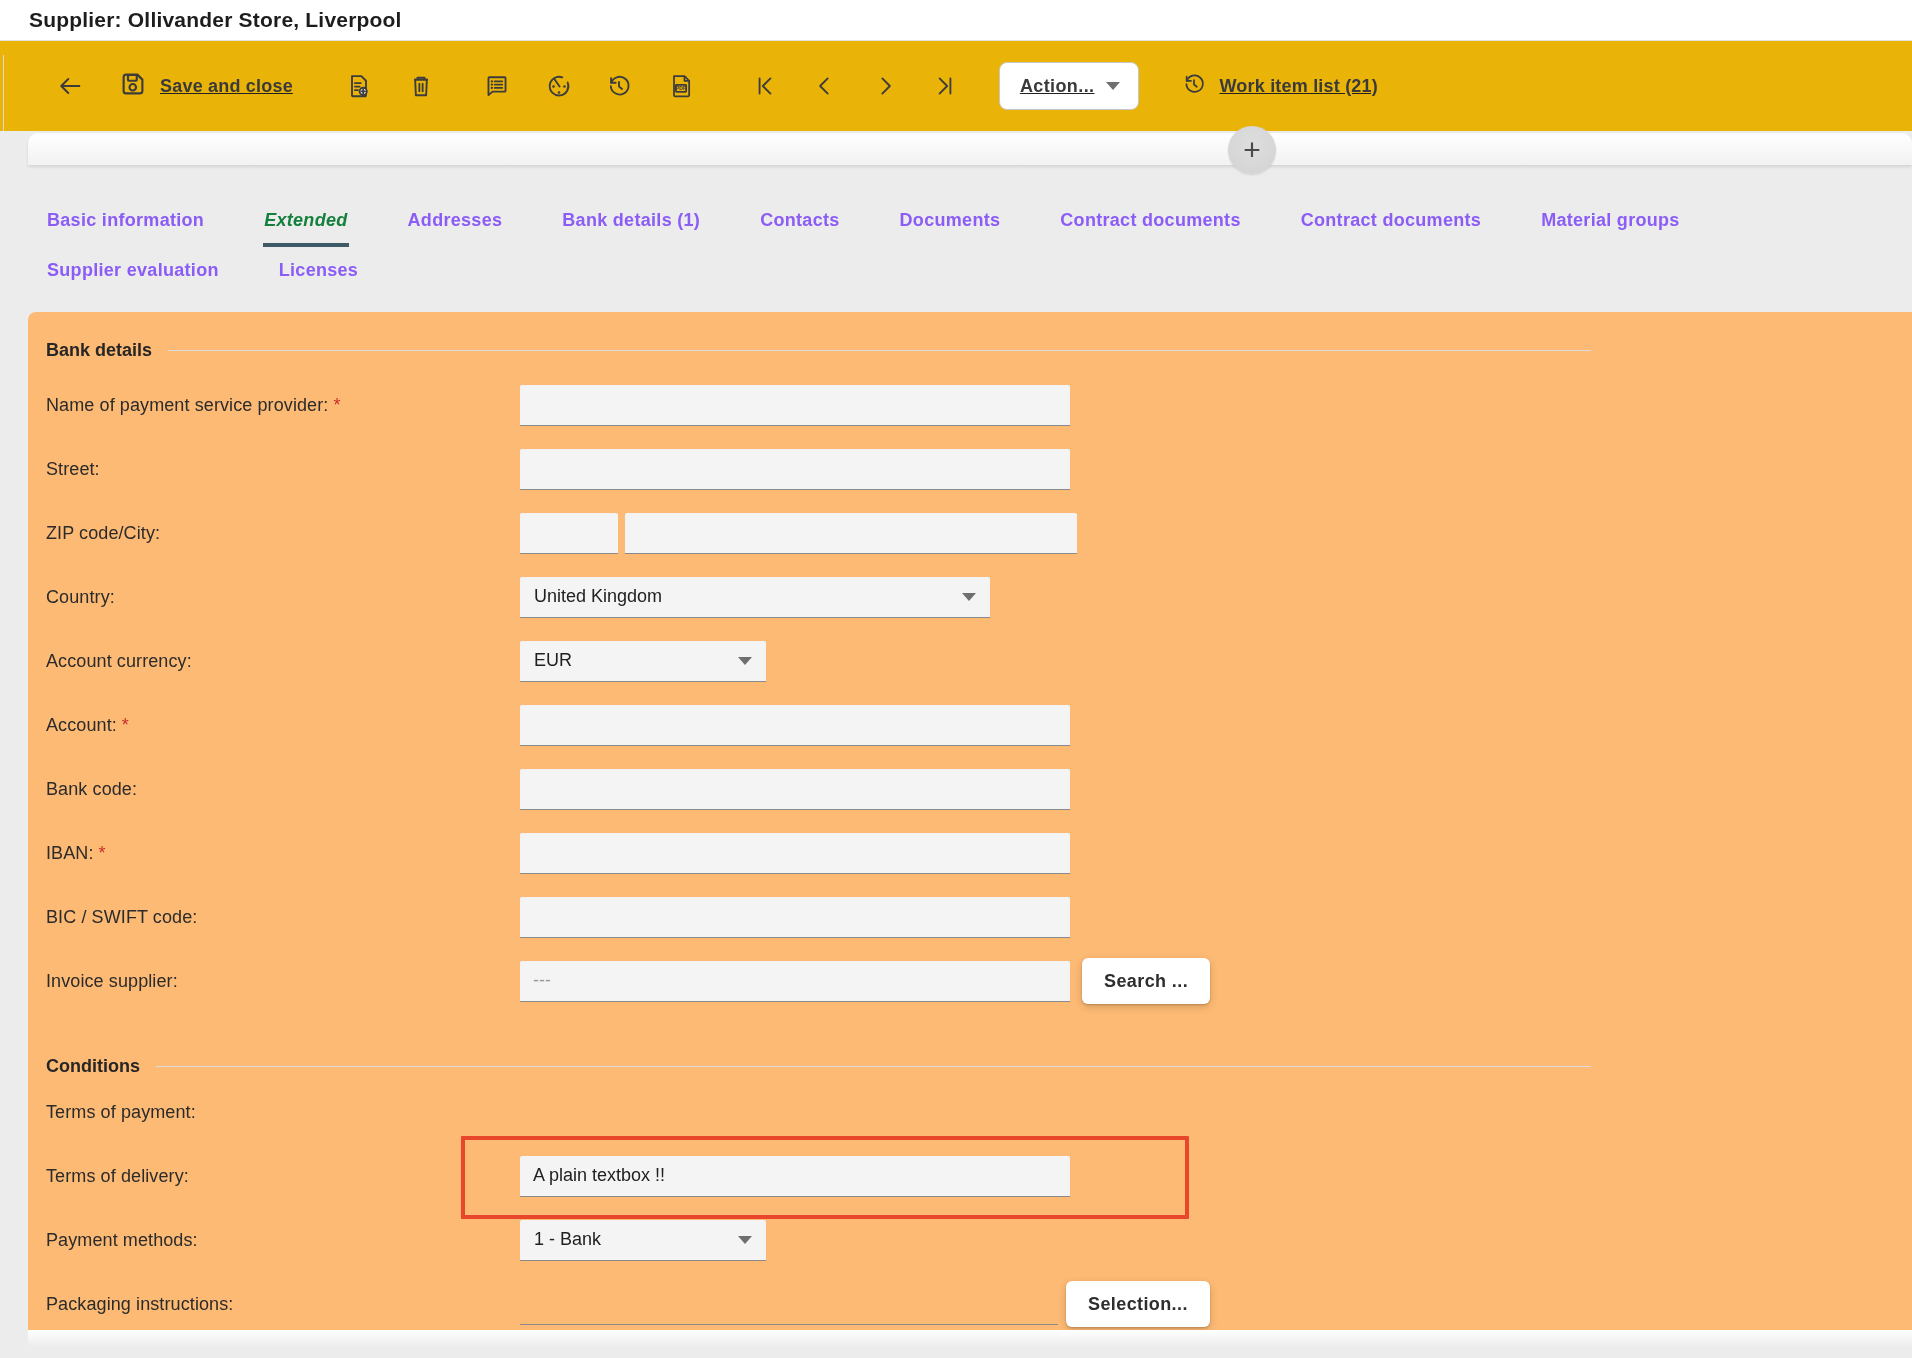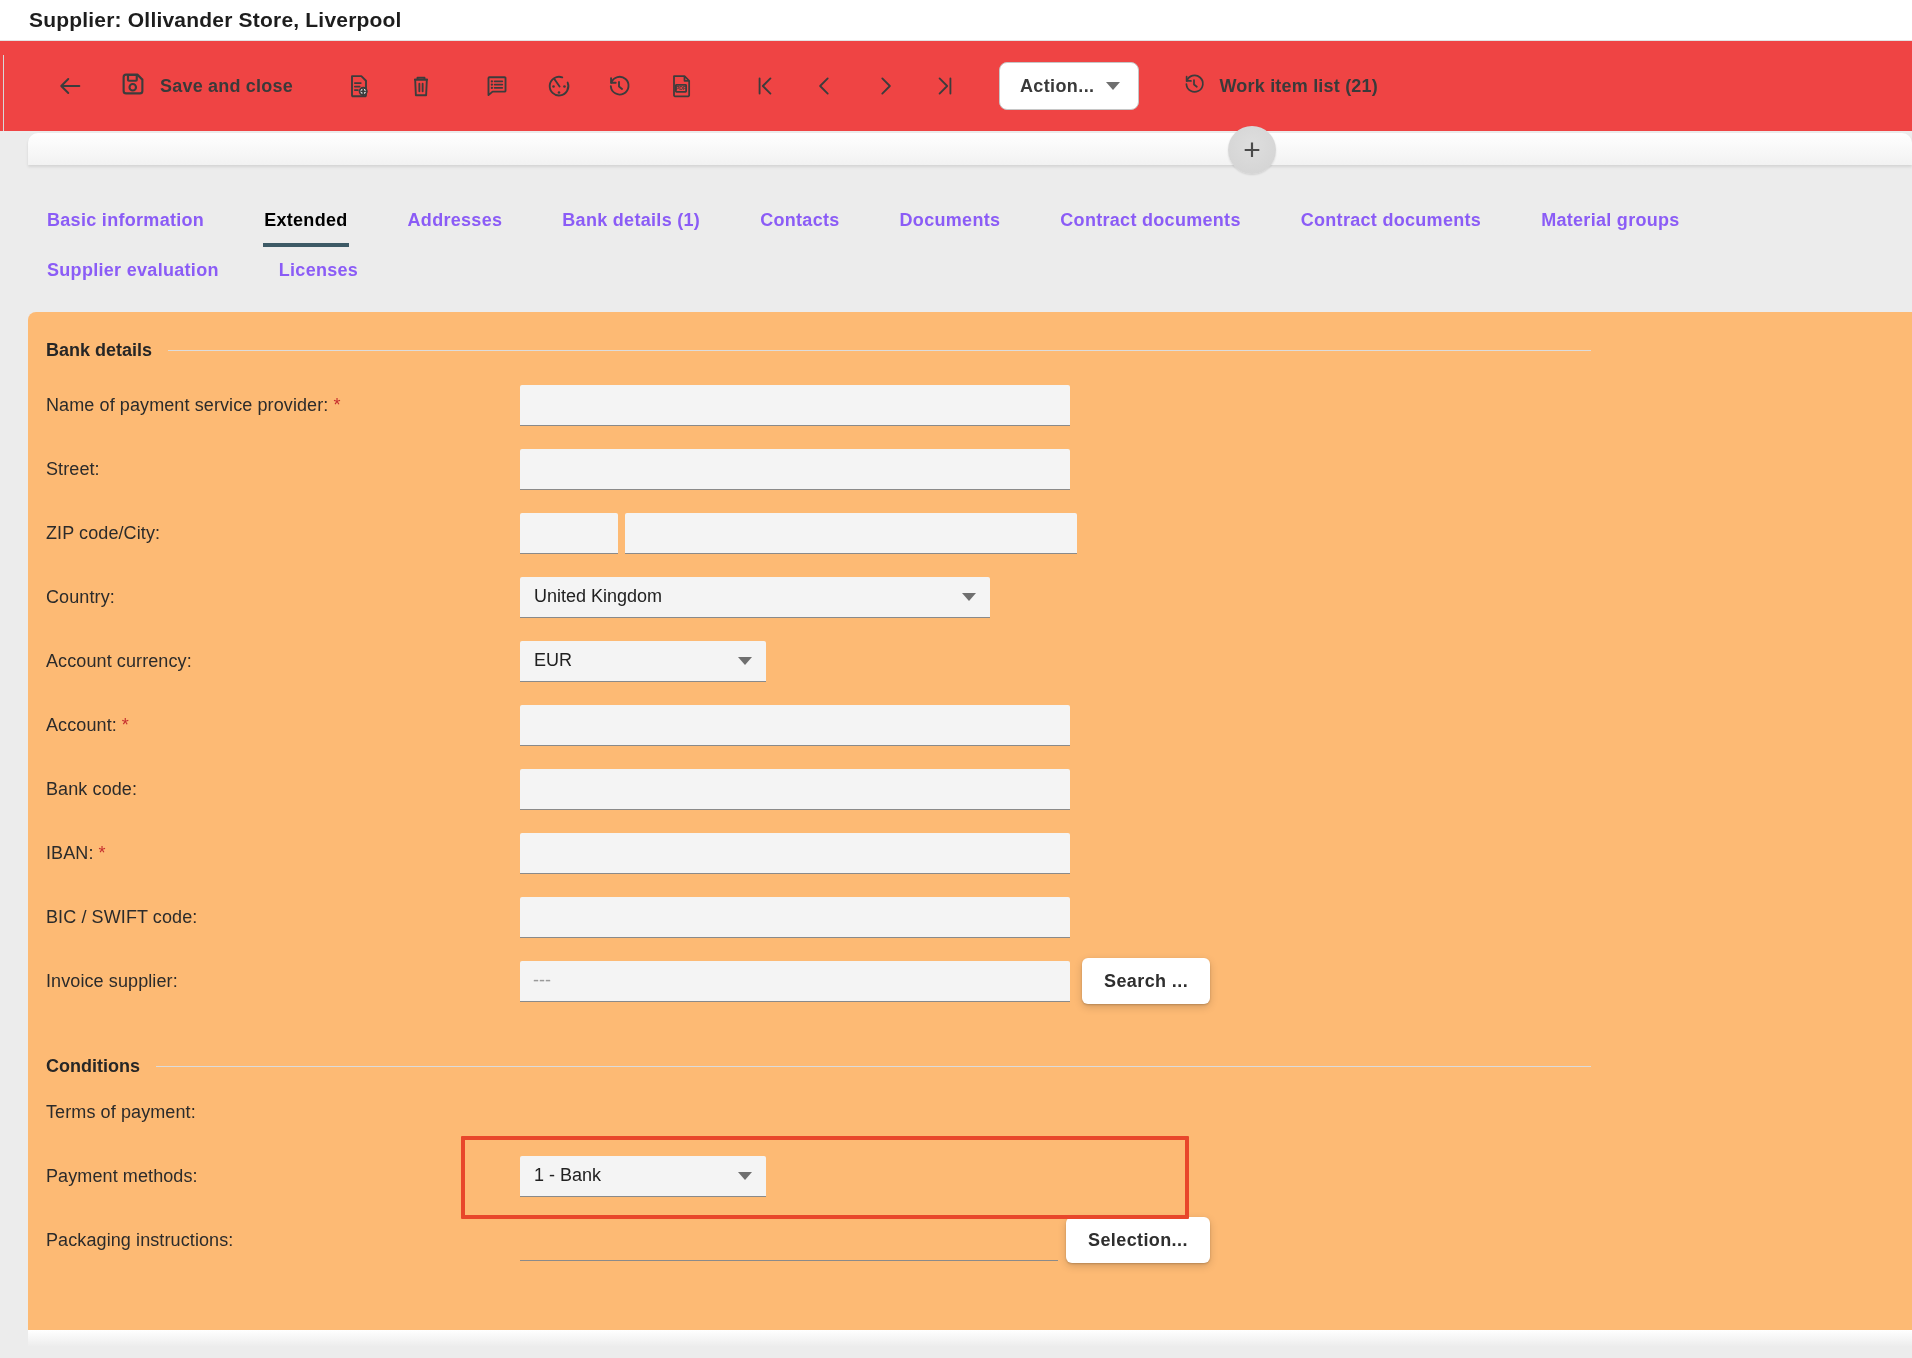--- a/index.html
+++ b/index.html
@@ -13,21 +13,21 @@
   
   .titlebar {
     position:absolute; left:0; top:0; width:1912px; height:41px;
     background:#ffffff; border-bottom:1px solid #e3e3e3;
     display:flex; align-items:center; padding-left:29px;
   }
   .titlebar h1 { font-size:21px; font-weight:700; color:#1d1d1d; letter-spacing:.2px; }
   
   .toolbar {
     position:absolute; left:0; top:41px; width:1912px; height:90px;
-    background:#ef4444; display:flex; align-items:center;
+    background:#eab308; display:flex; align-items:center;text-decoration:underline;
   }
   .tb-hairline { position:absolute; left:3px; top:14px; width:1px; height:76px; background:#d8d8d8; }
   .icon-btn {
     width:36px; height:36px; display:flex; align-items:center; justify-content:center;
     background:transparent; border:none; cursor:pointer; flex:none;
   }
   .icon-btn svg { display:block; }
   .save-group { display:flex; align-items:center; gap:12px; margin-left:30px; cursor:pointer; }
   .save-group .lbl { font-size:18px; font-weight:700; color:#3a3a3a; letter-spacing:.2px; }
   .action-btn {
@@ -53,21 +53,21 @@
     box-shadow:0 1px 2px rgba(0,0,0,.12);
   }
   
   .tabs { position:absolute; left:46px; top:204px; width:1840px; }
   .tab-row { display:flex; gap:58px; height:50px; align-items:flex-start; }
   .tab {
     font-size:18px; font-weight:700; color:#8b5cf6; letter-spacing:.3px;
     padding:6px 1px 12px 1px; cursor:pointer; white-space:nowrap;
     border-bottom:4px solid transparent;
   }
-  .tab.active { color:#000000; border-bottom-color:#3d5a66; }
+  .tab.active { color:#15803d; border-bottom-color:#3d5a66;font-style:italic; }
   
   .panel {
     position:absolute; left:28px; top:312px; width:1884px; height:1034px;
     background:#fdba74; border-radius:8px 0 0 0; padding:0 0 0 18px;
   }
   .section-header { display:flex; align-items:center; height:28px; width:1545px; }
   .section-header .ttl { font-size:18px; font-weight:700; color:#262626; white-space:nowrap; }
   .section-header .rule { flex:1; height:1px; background:#dcdcdc; margin-left:16px; }
   .sh-bank { margin-top:24px; }
   .sh-cond { margin-top:39px; }
@@ -325,20 +325,24 @@
     </div>
     <div class="section-header sh-cond">
       <span class="ttl">Conditions</span>
       <div class="rule"></div>
     </div>
     <div>
       <div class="form-row">
         <div class="label">Terms of payment:</div>
       </div>
       <div class="form-row">
+        <div class="label">Terms of delivery:</div>
+        <input type="text" class="tb w-std" value="A plain textbox !!" style="">
+      </div>
+      <div class="form-row">
         <div class="label">Payment methods:</div>
         <div class="sel w-sm">
           <span>1 - Bank</span>
           <span class="caret"></span>
         </div>
       </div>
       <div class="form-row">
         <div class="label">Packaging instructions:</div>
         <input type="text" class="tb underline-only" style="">
         <button class="raised-btn" style="margin-left: 8px;">Selection...</button>

